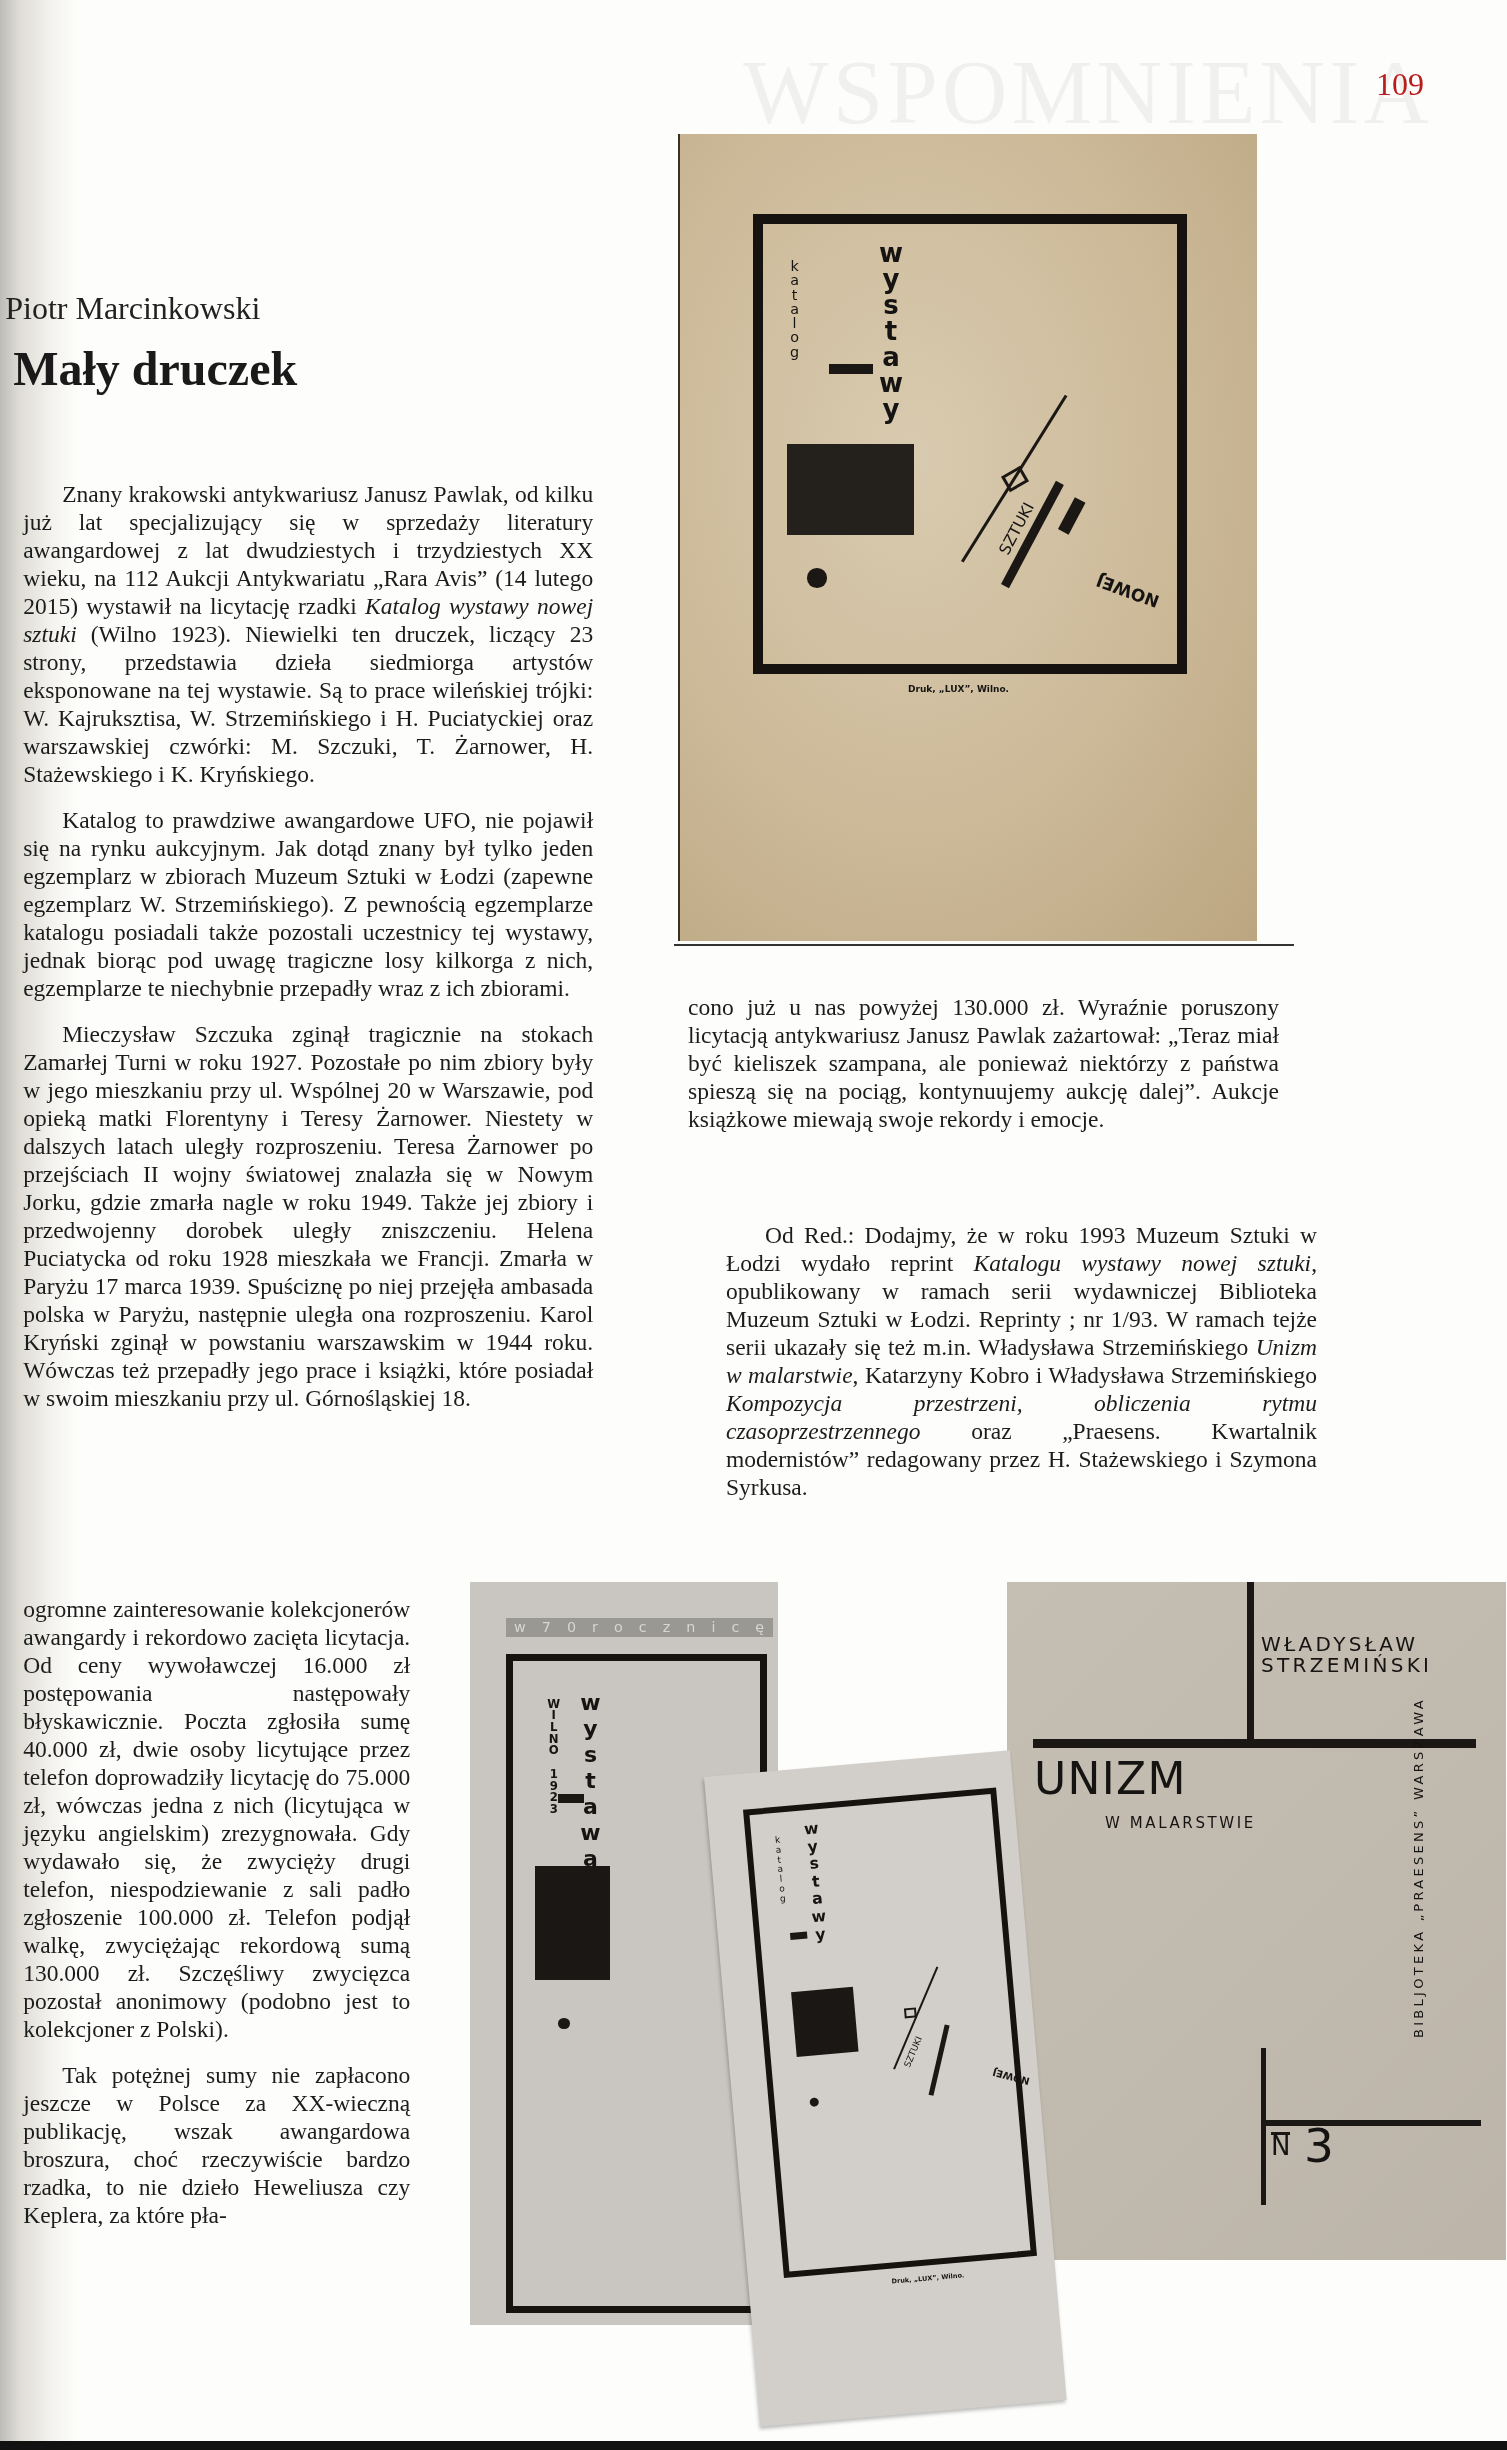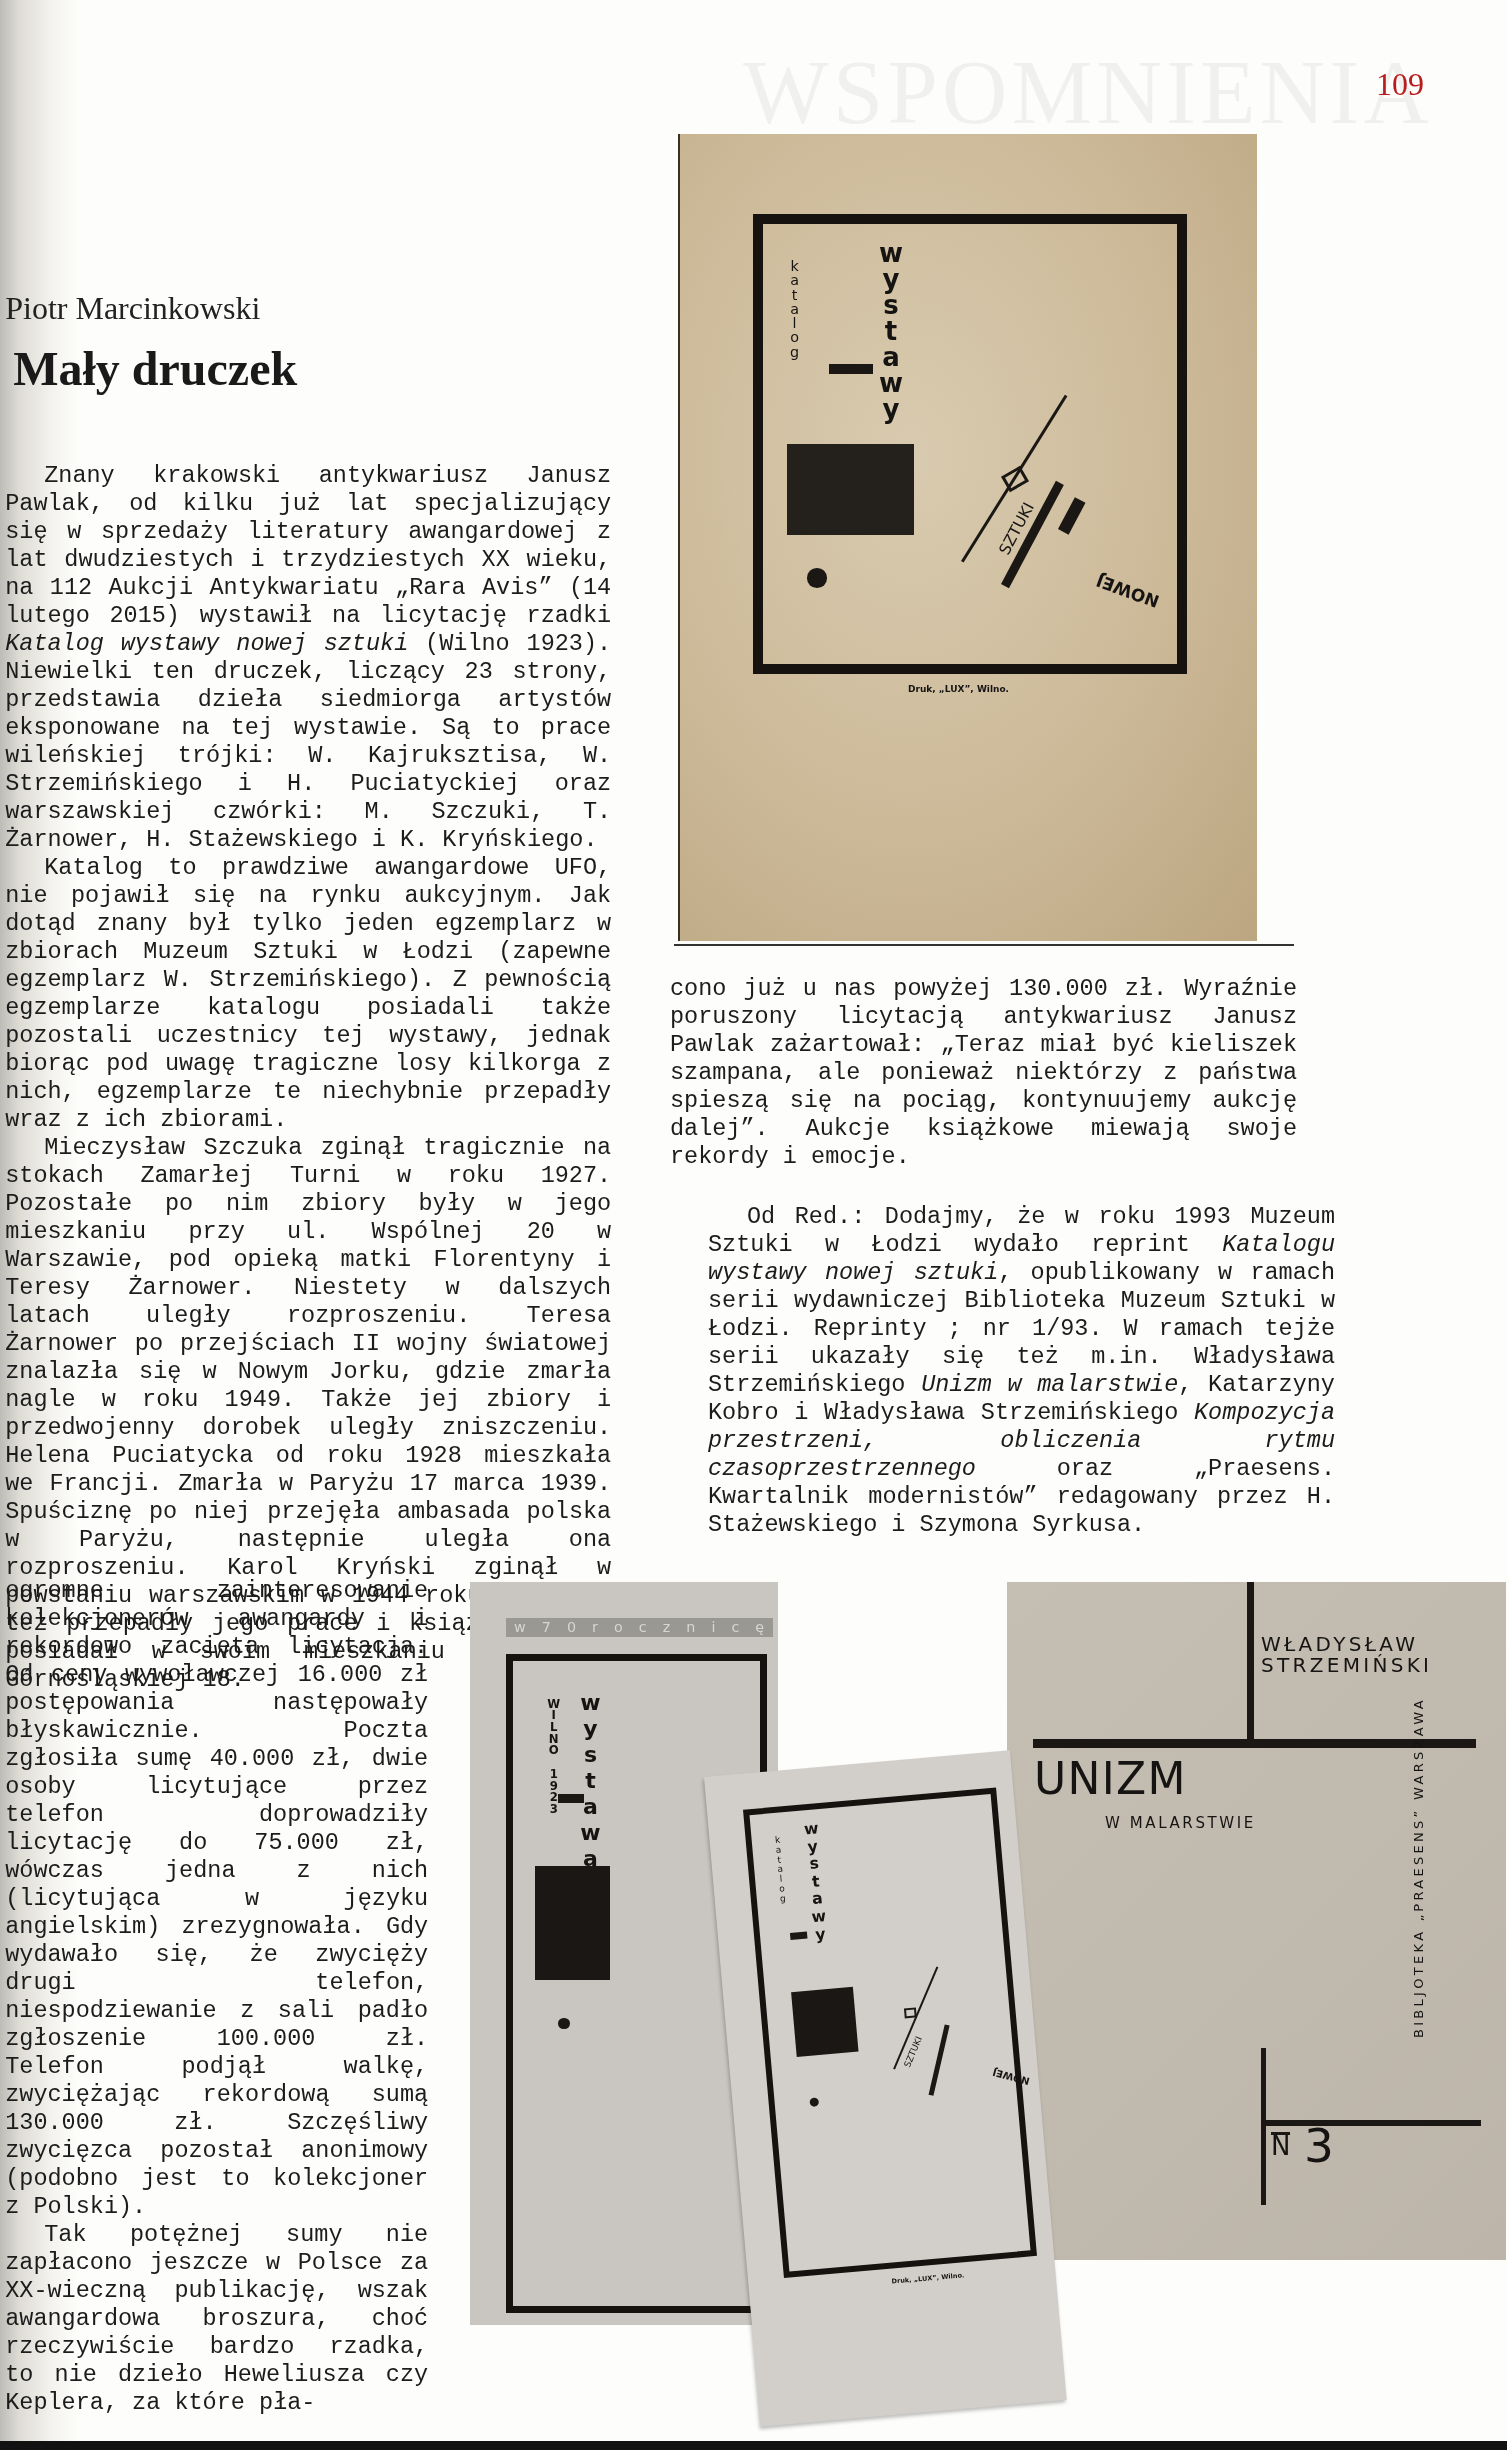--- a/index.html
+++ b/index.html
@@ -25,21 +25,21 @@
   }
   .author {
     position: absolute; left: 5.2px; top: 290px; font-size: 32px; color: #222;
   }
   .title {
     position: absolute; left: 5.2px; top: 333px; font-size: 48px; color: #1a1a1a;
   }
   .col {
     position: absolute; font-size: 23.5px; line-height: 28px; text-align: justify;
   }
-  .col p { margin: 0; text-indent: 39px; font-family: Liberation Mono, monospace; }
+  .col p { margin: 18px; text-indent: 39px; }
   .col p.noindent { text-indent: 0; }
   .col-left { left: 5.2px; top: 462px; width: 606px; }
   .col-left-narrow { left: 5.2px; top: 1577px; width: 423px; }
   .col-right { left: 670px; top: 975px; width: 627px; }
   .col-right-2 { left: 708px; top: 1203px; width: 627px; }
   .col i { font-style: italic; }
 
   
   .photo-top {
     position: absolute; left: 678px; top: 134px; width: 577px; height: 807px;

